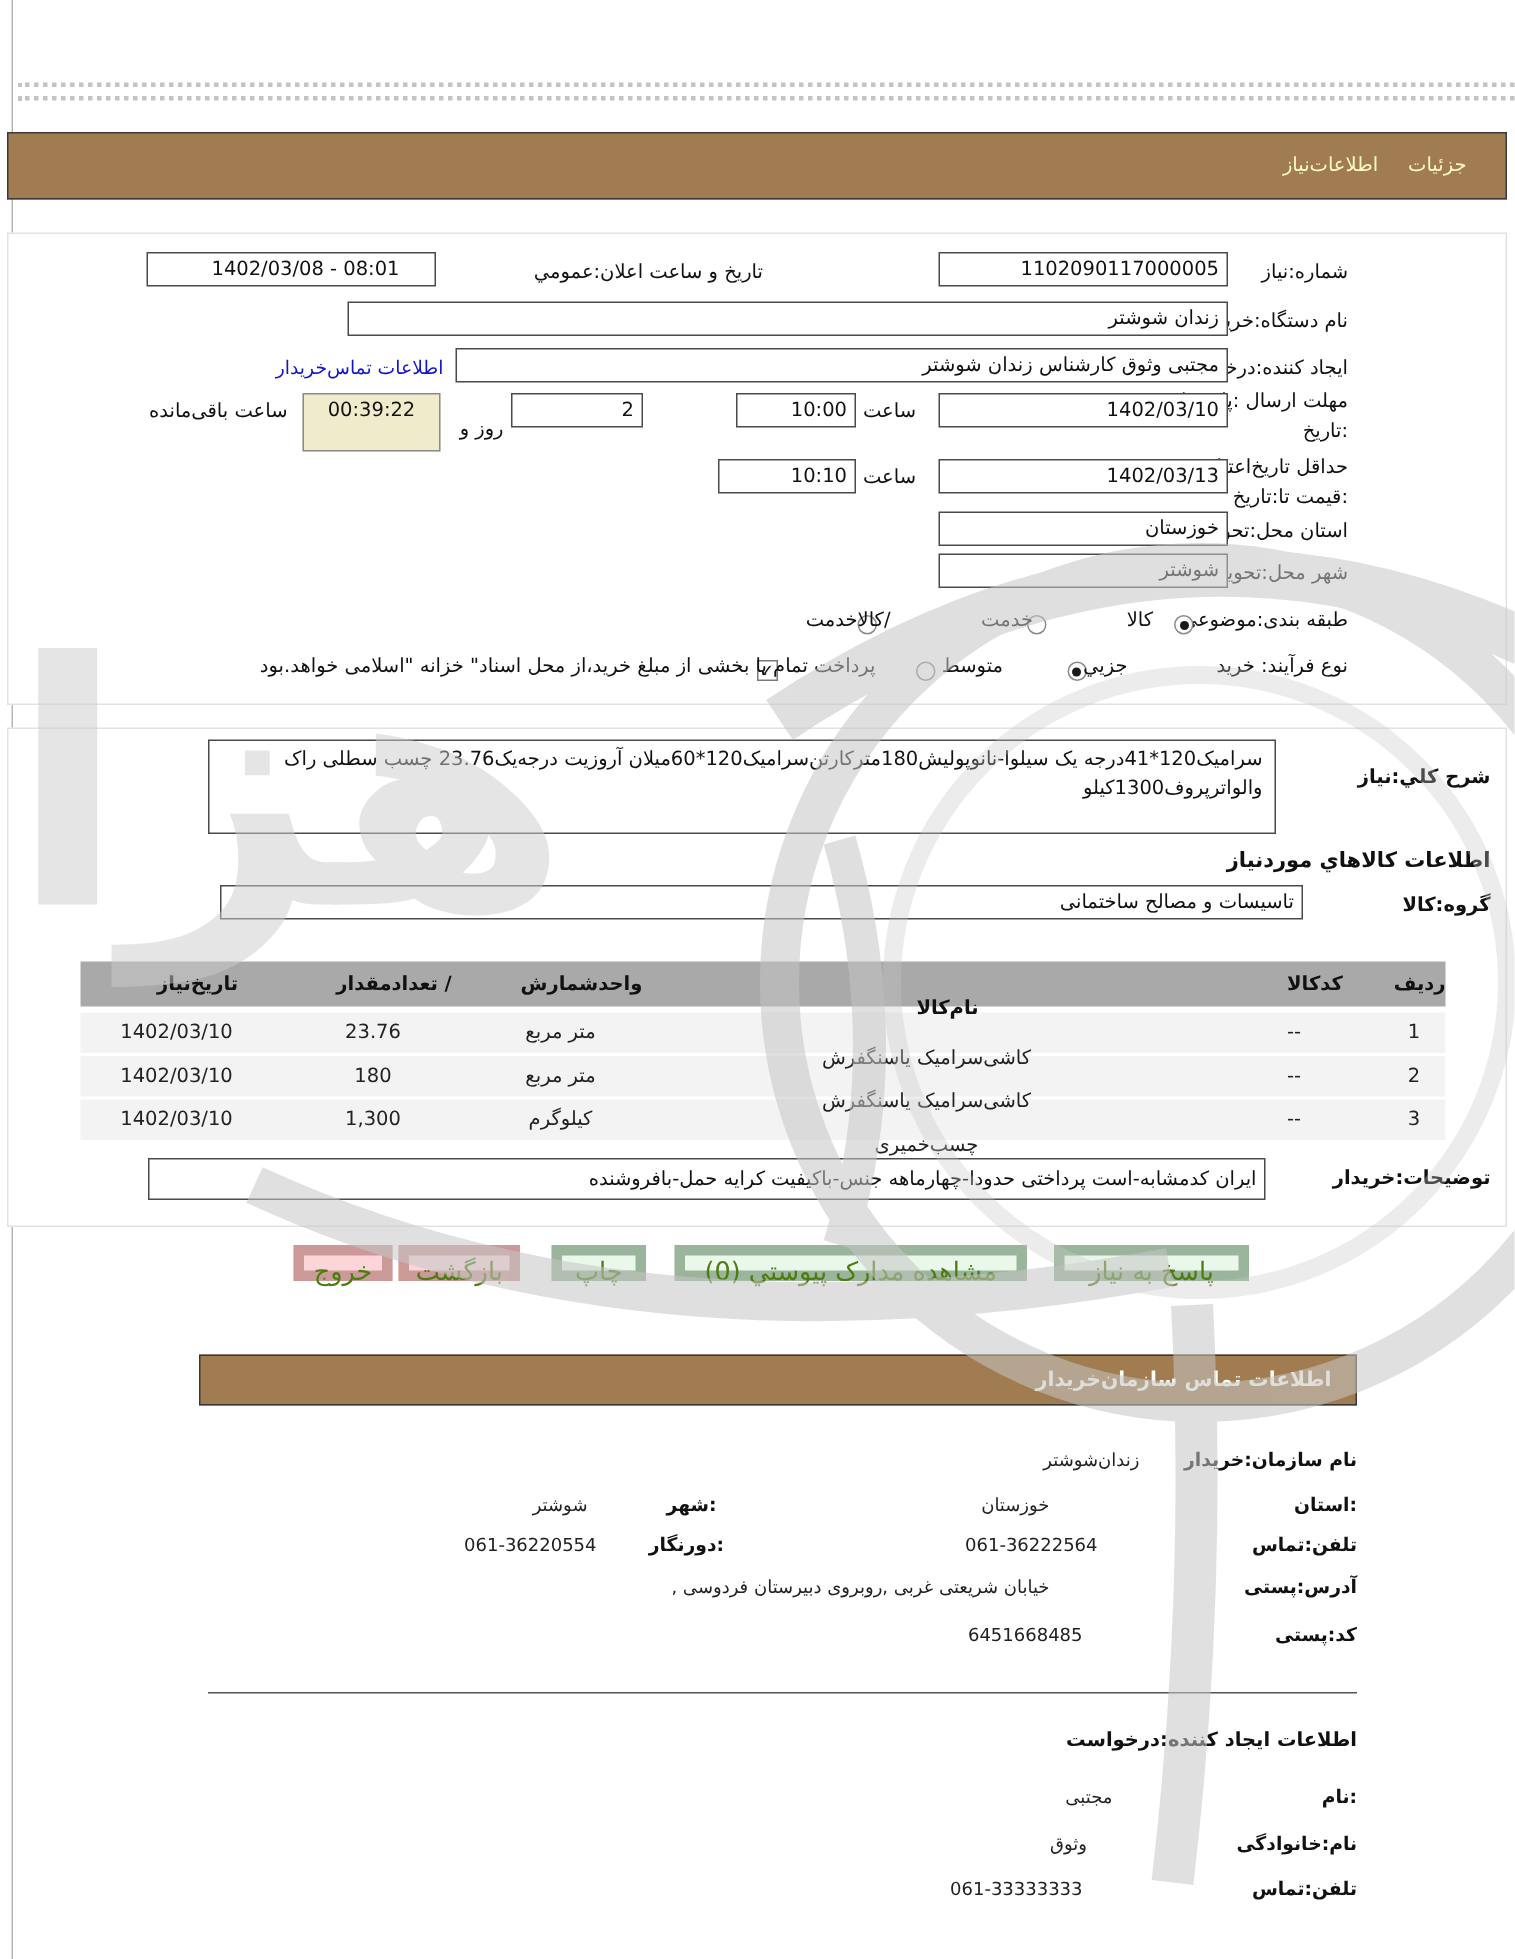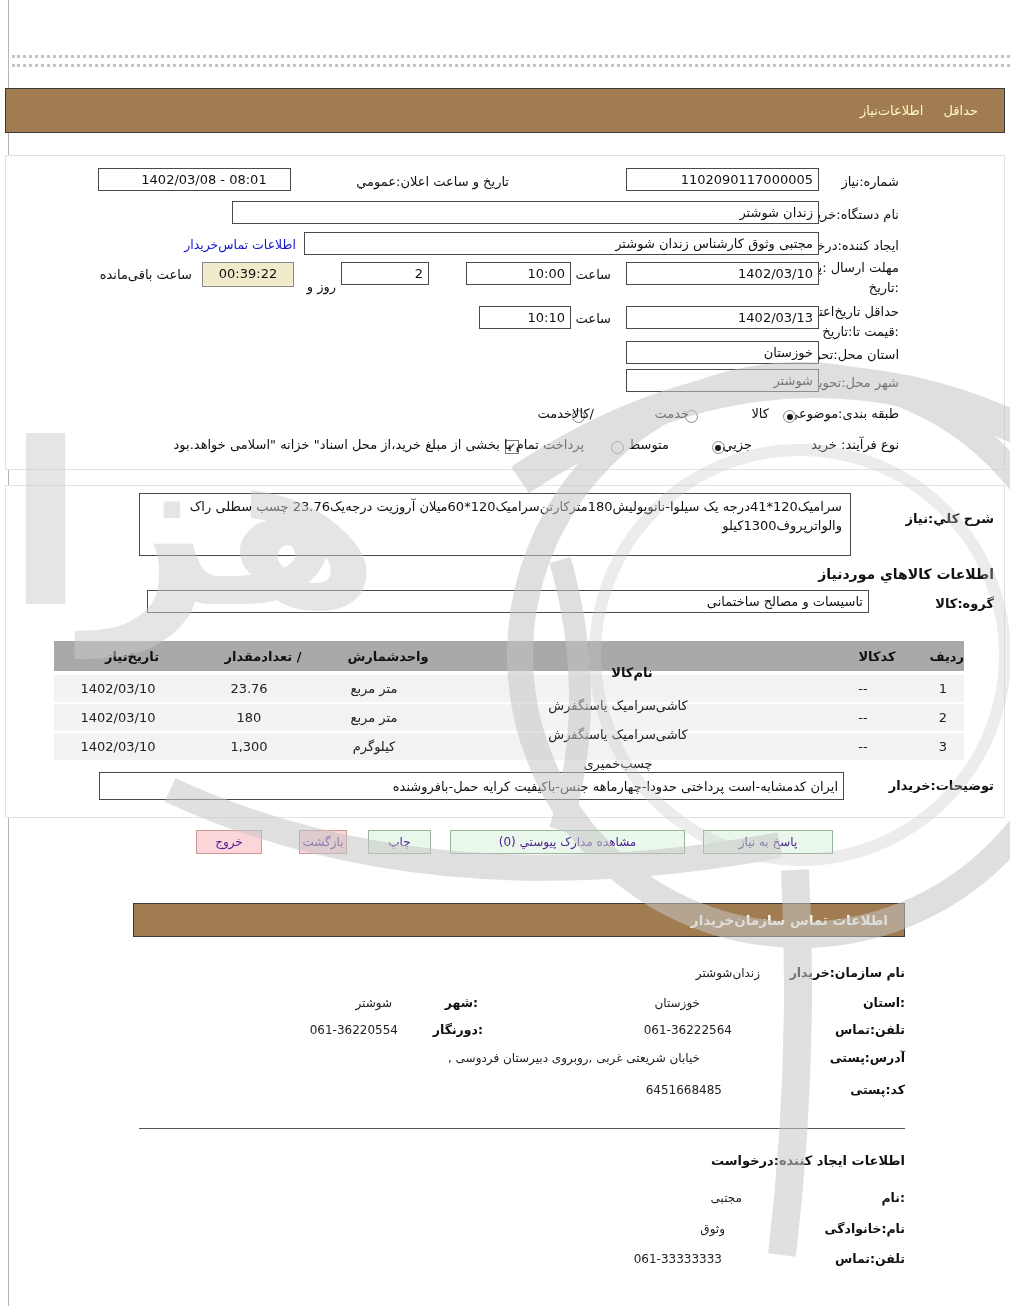--- a/index.html
+++ b/index.html
@@ -33,26 +33,26 @@
   .radio.sel::after {
     content:""; position:absolute; top:2.5px; left:2.5px; width:6px; height:6px;
     border-radius:50%; background:#1a1a1a;
   }
   .checkbox {
     display:inline-block; width:14px; height:14px; border:1px solid #7a7a7a;
     background:#fff; position:relative; vertical-align:middle; font-size:12px;
     line-height:13px; text-align:center; color:#111; font-weight:bold;
   }
   .countdown {
-    border:1px solid #8a8a8a; background:#f0eccb; height:25px; width:92px;
+    border:1px solid #8a8a8a; background:#f0eccb; height:39px; width:92px;
     font-size:13px; text-align:center; line-height:21px; color:#111;
   }
   .btn {
-    position:absolute; height:24px; border:1px solid #15803d;
-    font-family:"DejaVu Sans", sans-serif; font-size:12px; color:#4c1d95;
+    position:absolute; height:24px; border:7px solid #15803d;
+    font-family:"DejaVu Sans", sans-serif; font-size:17px; color:#4d7c0f;
     text-align:center; line-height:22px; cursor:pointer;
   }
   .btn.green { background:#e9f8ea; border-color:#9ab59b; }
   .btn.pink  { background:#fbd5d8; border-color:#c99; }
   
   .tbl { position:absolute; width:910px; direction:rtl; font-size:13px; }
   .tbl .hrow { display:flex; background:#a9a9a9; height:30px; align-items:center; margin-bottom:4px; }
   .tbl .hcell { font-weight:bold; text-align:center; color:#111;padding-left:28px; }
   .tbl .brow { display:flex; background:#f3f3f3; height:27px; align-items:center; margin-bottom:2px; }
   .tbl .bcell { text-align:center; color:#222; }
@@ -90,21 +90,21 @@
   </svg>
   <div class="wm-word" style="right:630px; top:395px;">هزاره</div>
 
   <div class="content">
 
     <div class="left-line"></div>
     <div class="dotline" style="top:55px;"></div>
     <div class="dotline" style="top:64px;"></div>
 
     <div class="brownbar" style="right:5px; left:5px; top:88px; height:45px; padding-right:26px; gap:20px;">
-      <span class="tab">حداقل</span>
+      <span class="tab">جزئیات</span>
       <span class="tab">اطلاعات‌نیاز</span>
     </div>
 
     <div class="panel" style="right:5px; left:5px; top:155px; height:315px;">
 
       
       <div class="abs lbl" style="right:105px; top:18px;">شماره:نیاز</div>
       <input class="abs inp num" style="right: 185px; top: 12px; width: 193px; text-align: right;" readonly="" value="1102090117000005">
       <div class="abs lbl" style="right:495px; top:18px;">تاریخ و ساعت اعلان:عمومي</div>
       <input class="abs inp num" style="right: 713px; top: 12px; width: 193px; text-align: center; padding-left: 24px;" readonly="" value="1402/03/08 - 08:01">
@@ -116,21 +116,21 @@
       
       <div class="abs lbl" style="right:105px; top:82px;">ایجاد کننده:درخواست</div>
       <input class="abs inp" style="right: 185px; top: 76px; width: 515px;" readonly="" value="مجتبی وثوق کارشناس زندان شوشتر">
       <span class="abs link" style="right:708px; top:81px;">اطلاعات تماس‌خریدار</span>
 
       
       <div class="abs lbl" style="right:105px; top:104px;">مهلت ارسال :پاسخ‌تا</div>
       <div class="abs lbl" style="right:105px; top:124px;">:تاریخ</div>
       <input class="abs inp num" style="right: 185px; top: 106px; width: 193px; text-align: right;" readonly="" value="1402/03/10">
       <div class="abs lbl" style="right:393px; top:111px;">ساعت</div>
-      <input class="abs inp num" style="right: 433px; top: 106px; width: 105px; text-align: right; padding-left: 28px;" readonly="" value="10:00">
+      <input class="abs inp num" style="right: 433px; top: 106px; width: 80px; text-align: right; padding-left: 28px;" readonly="" value="10:00">
       <input class="abs inp num" style="right: 575px; top: 106px; width: 88px; text-align: right;" readonly="" value="2">
       <div class="abs lbl" style="right:668px; top:123px;">روز و</div>
       <div class="abs countdown num" style="right:710px; top:106px;">00:39:22</div>
       <div class="abs lbl" style="right:812px; top:111px;">ساعت باقی‌مانده</div>
 
       
       <div class="abs lbl" style="right:105px; top:148px;">حداقل تاریخ‌اعتبار</div>
       <div class="abs lbl" style="right:105px; top:168px;">:قیمت تا:تاریخ</div>
       <input class="abs inp num" style="right: 185px; top: 150px; width: 193px; text-align: right;" readonly="" value="1402/03/13">
       <div class="abs lbl" style="right:393px; top:155px;">ساعت</div>
@@ -208,21 +208,21 @@
         </div>
       </div>
 
       <div class="abs lbl-b" style="right:10px; top:292px;">توضیحات:خریدار</div>
       <input class="abs inp" style="right: 160px; top: 286px; width: 745px; height: 28px;" readonly="" value="ایران کدمشابه-است پرداختی حدودا-چهارماهه جنس-باکیفیت کرایه حمل-بافروشنده">
     </div>
 
     <div class="btn green" style="right:177px; top:830px; width:130px;">پاسخ به نیاز</div>
     <div class="btn green" style="right:325px; top:830px; width:235px;">مشاهده مدارک پیوستي (0)</div>
     <div class="btn green" style="right:579px; top:830px; width:63px;">چاپ</div>
-    <div class="btn pink" style="right:663px; top:830px; width:48px;">بازگشت</div>
+    <div class="btn pink" style="right:663px; top:830px; width:81px;">بازگشت</div>
     <div class="btn pink" style="right:748px; top:830px; width:66px;">خروج</div>
 
     <div class="brownbar" style="right:105px; width:772px; top:903px; height:34px; padding-right:16px; font-weight:bold; font-size:13.5px;">
       <span>اطلاعات تماس سازمان‌خریدار</span>
     </div>
 
     <div class="abs small-b" style="right:105px; top:965px;">نام سازمان:خریدار</div>
     <div class="abs small" style="right:250px; top:966px;">زندان‌شوشتر</div>
 
     <div class="abs small-b" style="right:105px; top:995px;">:استان</div>

